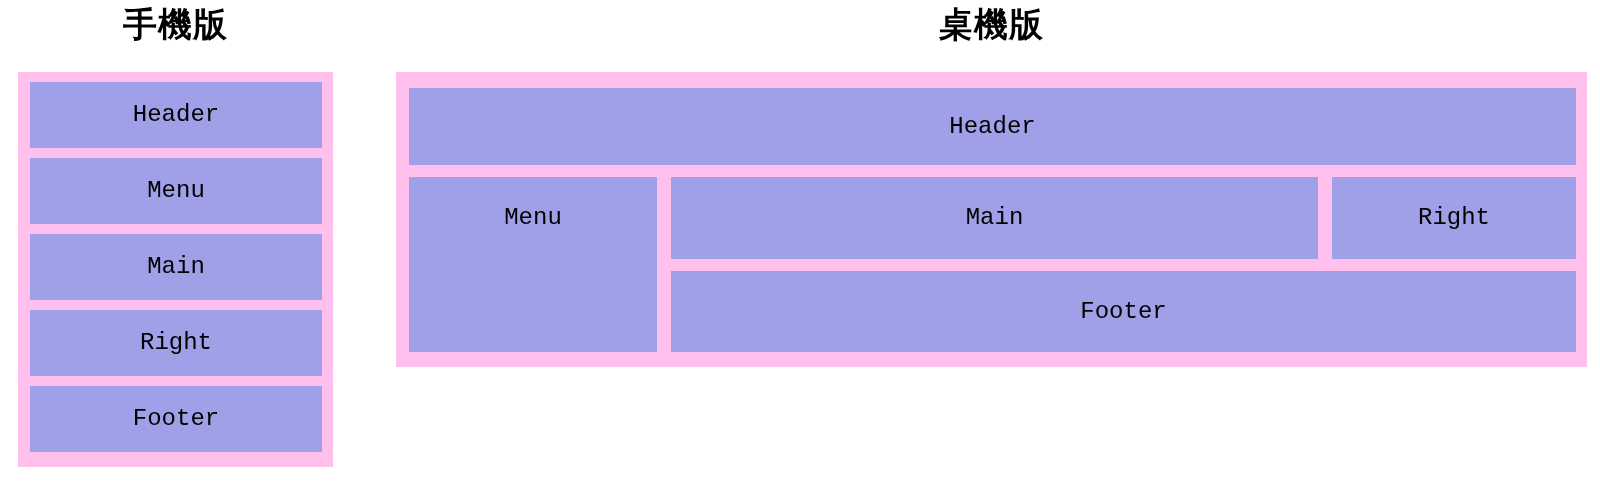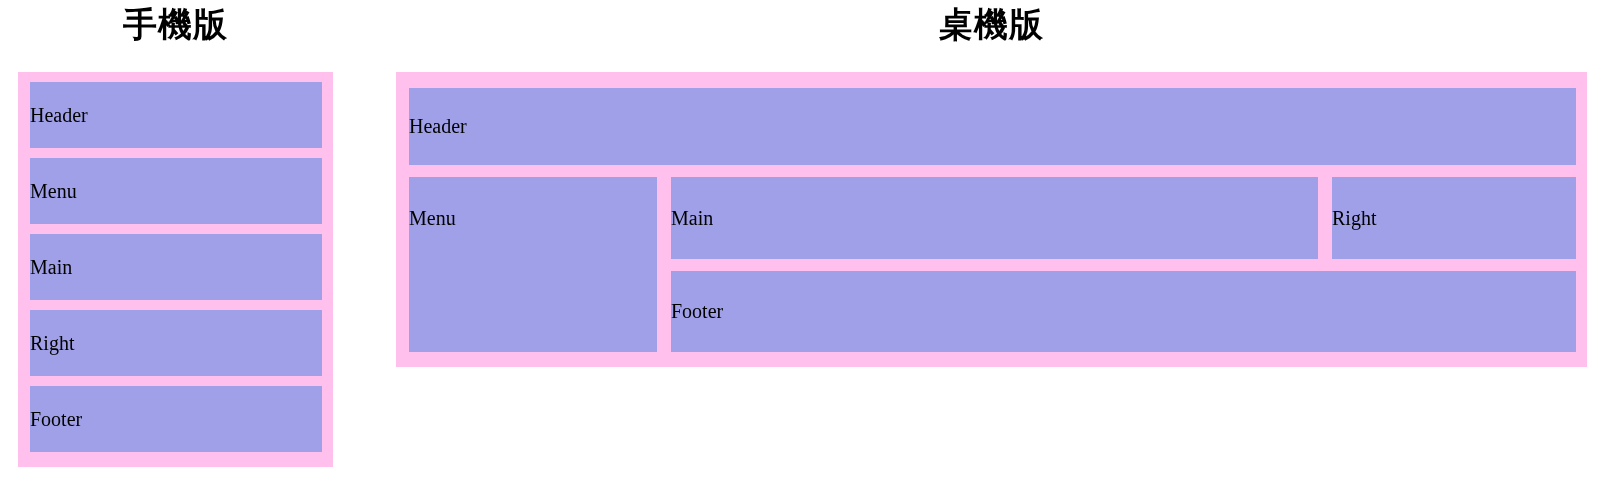--- a/index.html
+++ b/index.html
@@ -30,24 +30,24 @@
   .title-mobile  { left: 18px;  width: 315px; }
   .title-desktop { left: 396px; width: 1191px; }
 
   .pink-container {
     position: absolute;
     background: var(--pink, #ffc0ee);
     box-sizing: border-box;
   }
   .box {
     background: var(--purple, #a0a0e8);
-    text-align: left;
+    text-align: center;
     color: var(--text-color, #000);
-    font-family: Liberation Serif, serif;
-    font-size: 20px;
+    font-family: Liberation Mono, monospace;
+    font-size: 24px;
     overflow: hidden;
   }
 
   
   .mobile {
     left: 18px;
     top: 72px;
     width: 315px;
     height: 395px;
     padding: 10px 11px 15px 12px;

